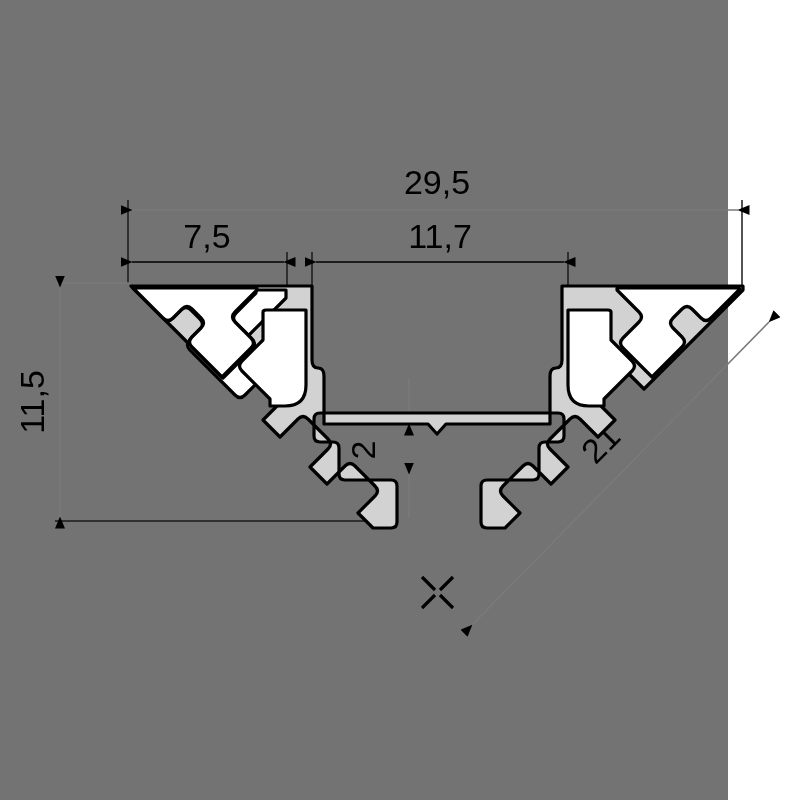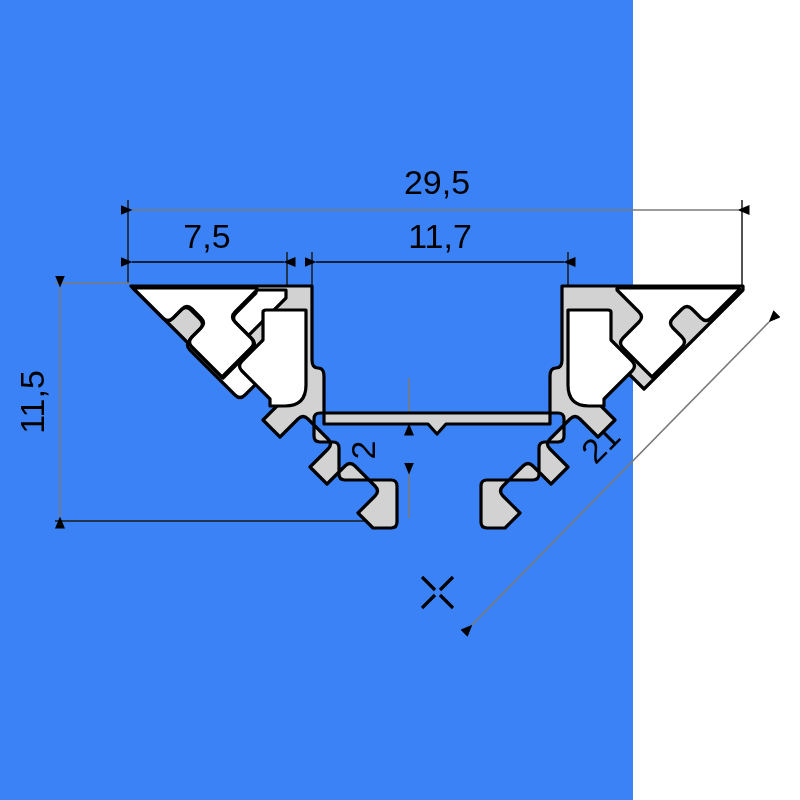--- a/index.html
+++ b/index.html
@@ -8,23 +8,23 @@
     background: #ffffff;
   }
   body {
     width: 800px;
     height: 800px;
     font-family: "Liberation Sans", sans-serif;
     overflow: hidden;
   }
   #drawing-root {
     position: relative;
-    width: 633px;
+    width: 728px;
     height: 800px;
-    background: #3b82f6;
+    background: #737373;
   }
   svg.tech-drawing {
     display: block;
     width: 800px;
     height: 800px;
   }
   .dim-text {
     font-family: "Liberation Sans", sans-serif;
     font-size: 34px;
     fill: #000000;

